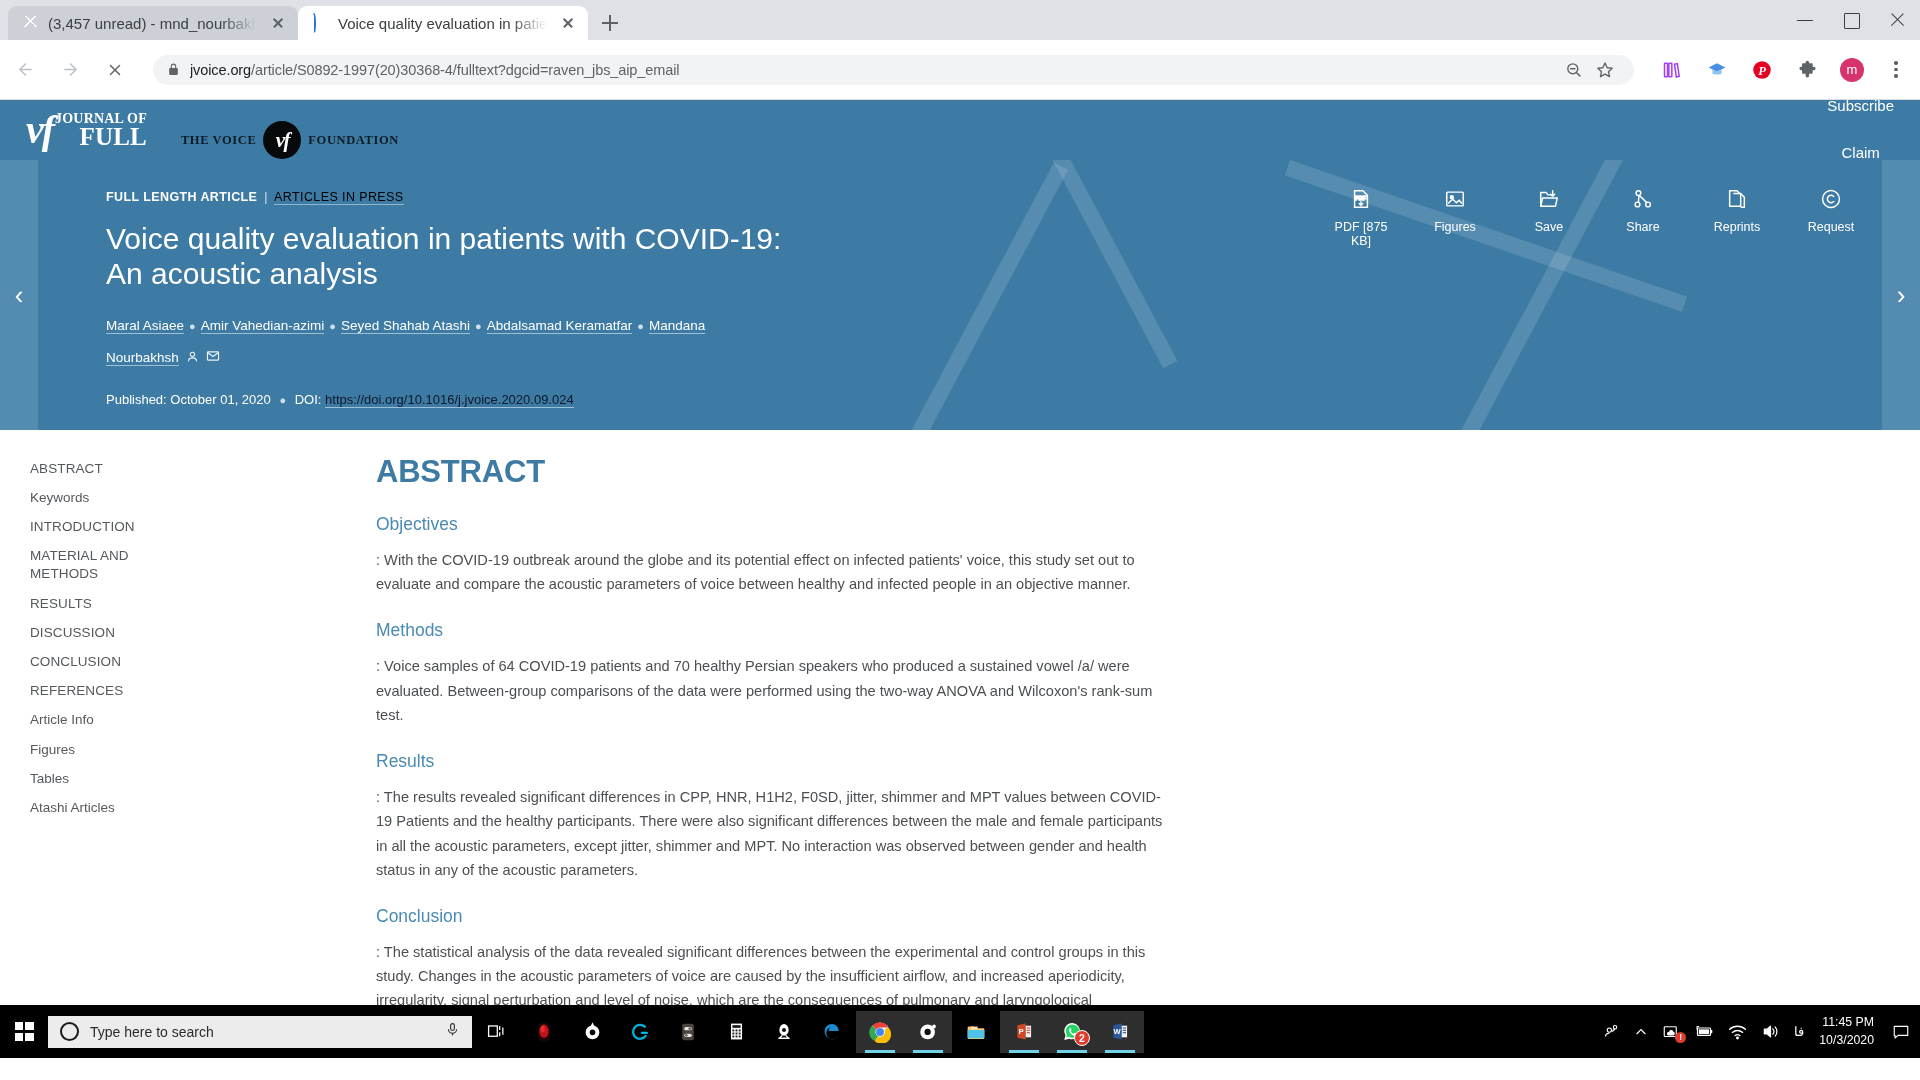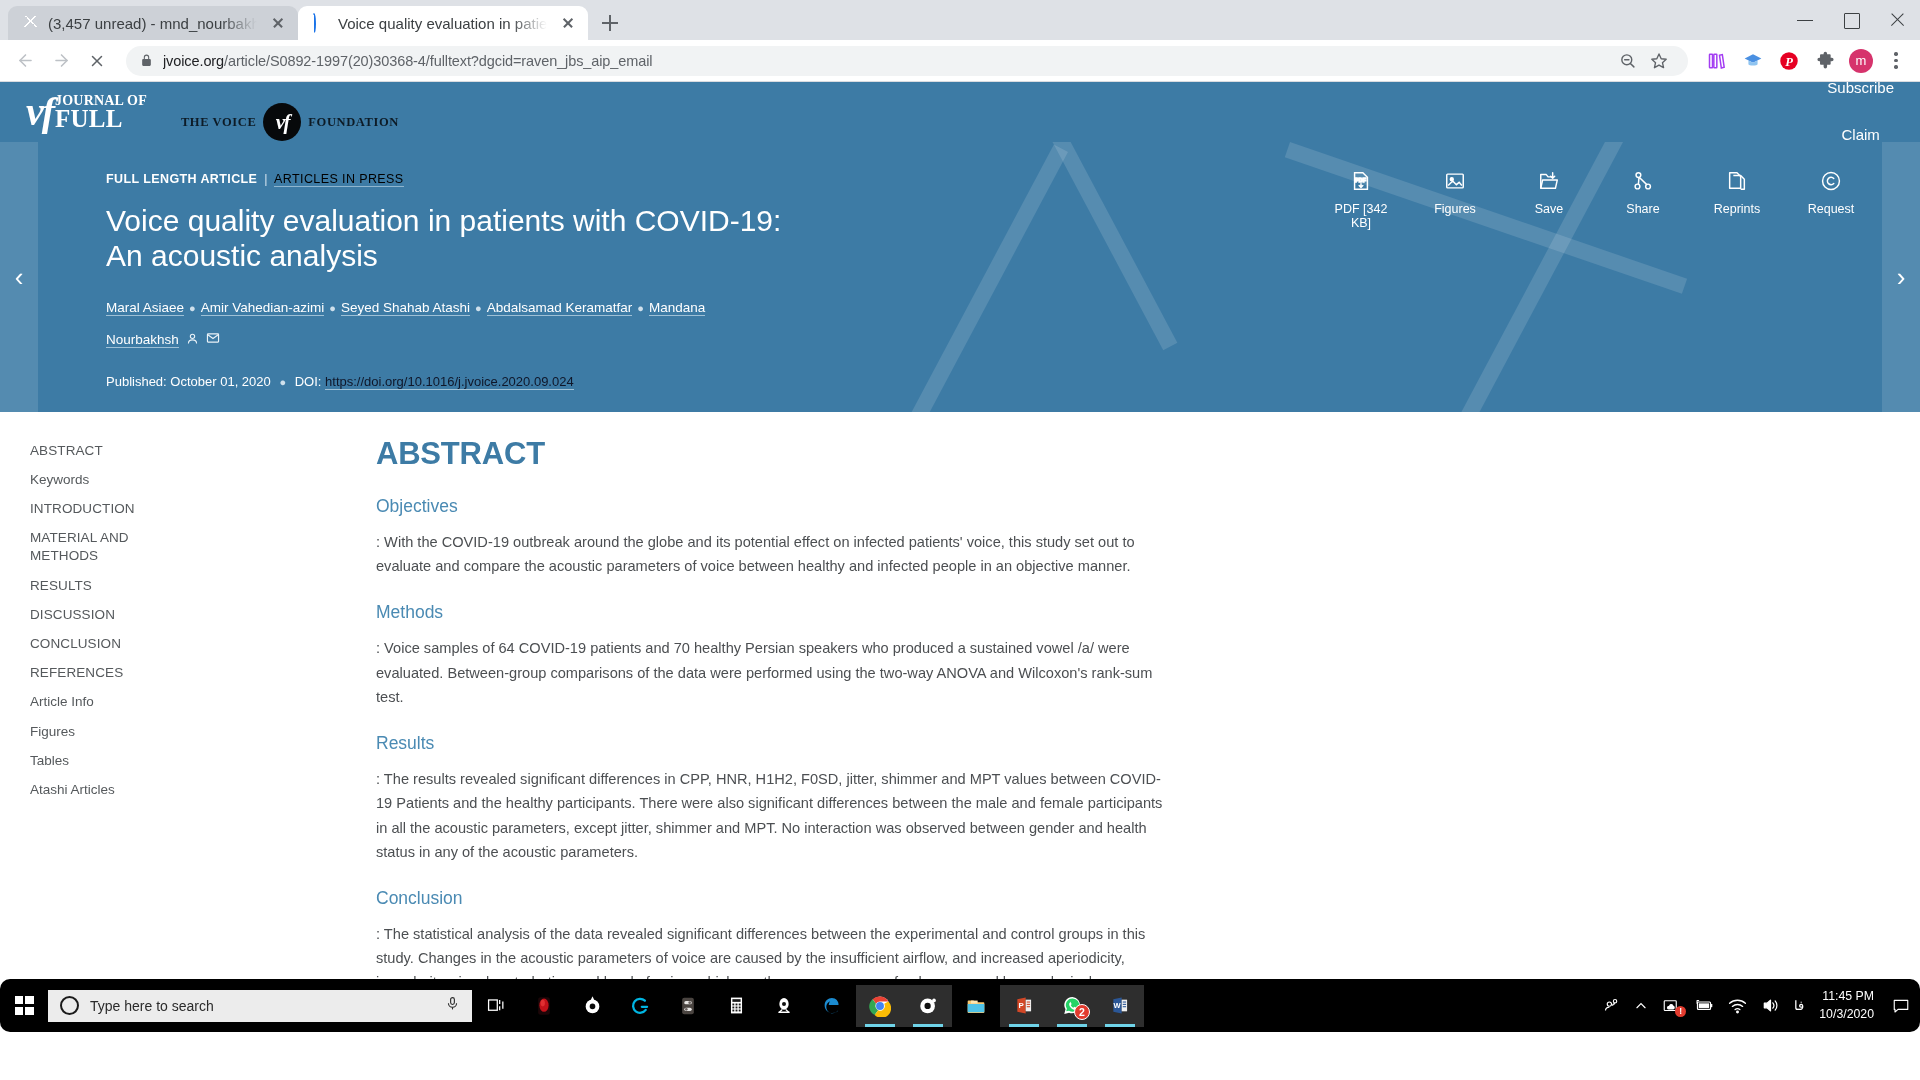--- a/index.html
+++ b/index.html
@@ -73,22 +73,22 @@
     content: ""; position: absolute; left: 16px; top: 13px; width: 14px; height: 14px;
     border: 1.4px solid #3c4043; border-radius: 1px;
   }
   .wb-close::before, .wb-close::after {
     content: ""; position: absolute; left: 15px; top: 19.3px; width: 17px; height: 1.4px; background: #3c4043;
   }
   .wb-close::before { transform: rotate(45deg); }
   .wb-close::after { transform: rotate(-45deg); }
 
   .browser-toolbar {
-    height: 42px; background: #fff; display: flex; align-items: center;
-    padding: 0 10px; gap: 6px; border-bottom: 1px solid #dadce0;
+    height: 60px; background: #fff; display: flex; align-items: center;
+    padding: 0 10px; gap: 15px; border-bottom: 1px solid #dadce0;
   }
   .nav-btn {
     width: 30px; height: 30px; display: flex; align-items: center; justify-content: center;
     border-radius: 50%; color: #5f6368; flex: 0 0 30px;
   }
   .nav-btn.disabled { color: #bdc1c6; }
   .omnibox {
     flex: 1; height: 30px; background: #f1f3f4; border-radius: 15px;
     display: flex; align-items: center; padding: 0 14px; gap: 10px; margin: 0 8px;
     min-width: 0;
@@ -117,21 +117,21 @@
 
   .site-header {
     height: 60px; background: #3d7ba5; display: flex; align-items: center;
     padding: 0 26px; position: relative;
   }
   .logo-jov { display: flex; align-items: center; color: #fff; }
   .logo-vf {
     font-family: "Liberation Serif", serif; font-size: 40px; font-weight: 700;
     font-style: italic; line-height: 1; letter-spacing: -2px; margin-right: 2px;
   }
-  .logo-words { line-height: 1; font-family: "Liberation Serif", serif; }
+  .logo-words { line-height: 1; font-family: "Liberation Serif", serif; text-align: right; }
   .logo-words .l1 { font-size: 14px; font-weight: 700; display: block; letter-spacing: 0.2px; }
   .logo-words .l2 { font-size: 25px; font-weight: 700; display: block; letter-spacing: 0.2px; margin-top: -2px; }
   .logo-tvf {
     display: flex; align-items: center; gap: 7px; margin-left: 34px;
     font-family: "Liberation Serif", serif; font-size: 12.5px; font-weight: 700;
     color: #0d1b26; letter-spacing: 0.6px; margin-top: 20px;
   }
   .tvf-circle {
     width: 38px; height: 38px; border-radius: 50%; background: #07090b;
     display: flex; align-items: center; justify-content: center;
@@ -199,22 +199,22 @@
   .h-sub {
     font-size: 17.5px; color: #4a8ab3; font-weight: 400; margin-top: 24px;
   }
   .p-body {
     font-size: 14.6px; color: #4c4f52; line-height: 1.66; margin-top: 13px;
     max-width: 800px;
   }
 
   
   .taskbar {
-    position: absolute; left: 0; bottom: 8px; width: 1920px; height: 53px;
-    background: #000; display: flex; align-items: center; color: #fff; border-radius: 10px;
+    position: absolute; left: 0; bottom: 0; width: 1920px; height: 53px;
+    background: #000; display: flex; align-items: center; color: #fff;
   }
   .start {
     width: 48px; height: 42px; display: flex; align-items: center; justify-content: center;
   }
   .win-logo {
     width: 19px; height: 19px;
     display: grid; grid-template-columns: 1fr 1fr; grid-template-rows: 1fr 1fr; gap: 2.2px;
   }
   .win-logo i { background: #fff; display: block; }
   .tb-search {
@@ -402,21 +402,21 @@
 
     <div class="hero-actions">
       <div class="hero-act">
         <span>
           <svg width="22" height="22" viewBox="0 0 24 24" fill="none" stroke="#fff" stroke-width="1.6">
               <path d="M5 3h9l5 5v13H5z"></path>
               <text x="11.5" y="13" font-size="6" font-weight="bold" fill="#fff" text-anchor="middle" font-family="Liberation Sans, sans-serif">PDF</text>
               <path d="M12 15v4M12 19l-2-2M12 19l2-2" stroke-linecap="round"></path>
             </svg>
         </span>
-        <span>PDF [342 KB]</span>
+        <span>PDF [875 KB]</span>
       </div>
       <div class="hero-act">
         <span>
           <svg width="22" height="22" viewBox="0 0 24 24" fill="none" stroke="#fff" stroke-width="1.6">
               <rect x="3" y="4.5" width="18" height="15" rx="1"></rect>
               <circle cx="8.5" cy="10" r="1.6" fill="#fff"></circle>
               <path d="M4.5 17l5-5 4 4 3-2.5 3 3.5"></path>
             </svg>
         </span>
         <span>Figures</span>

